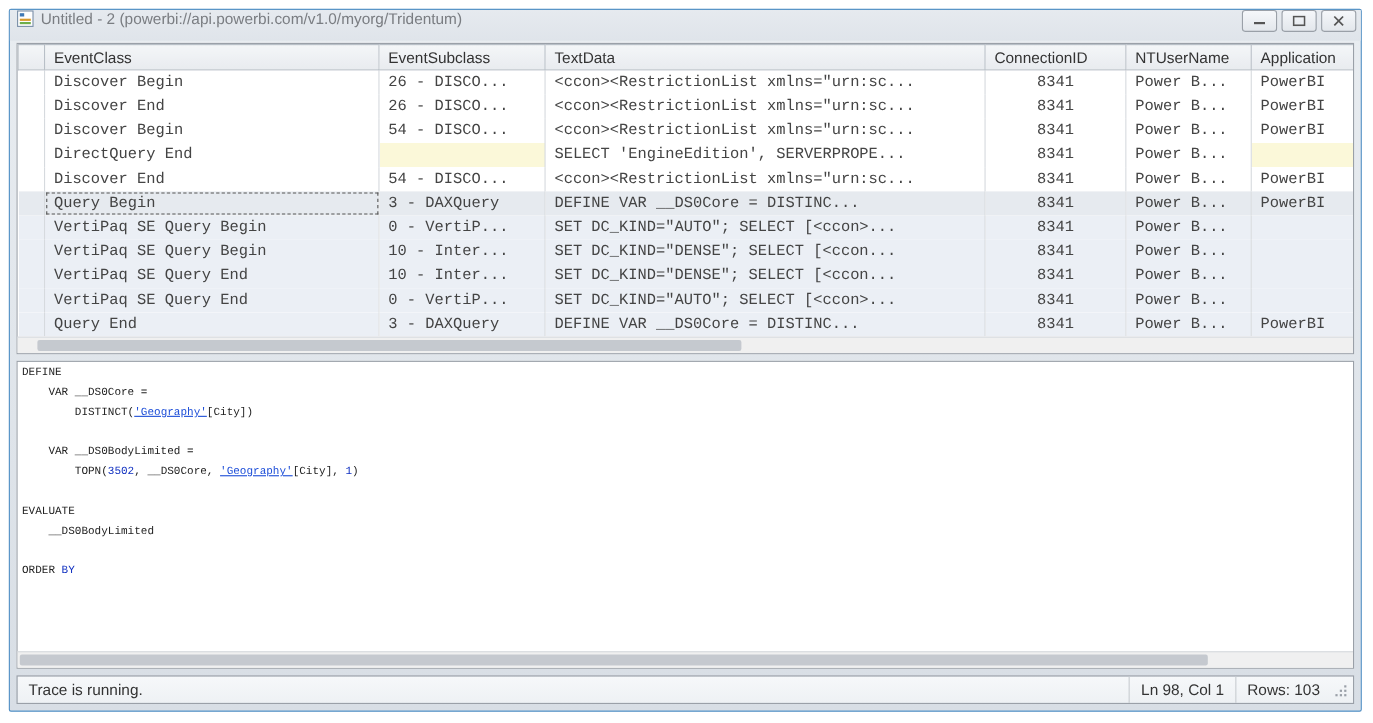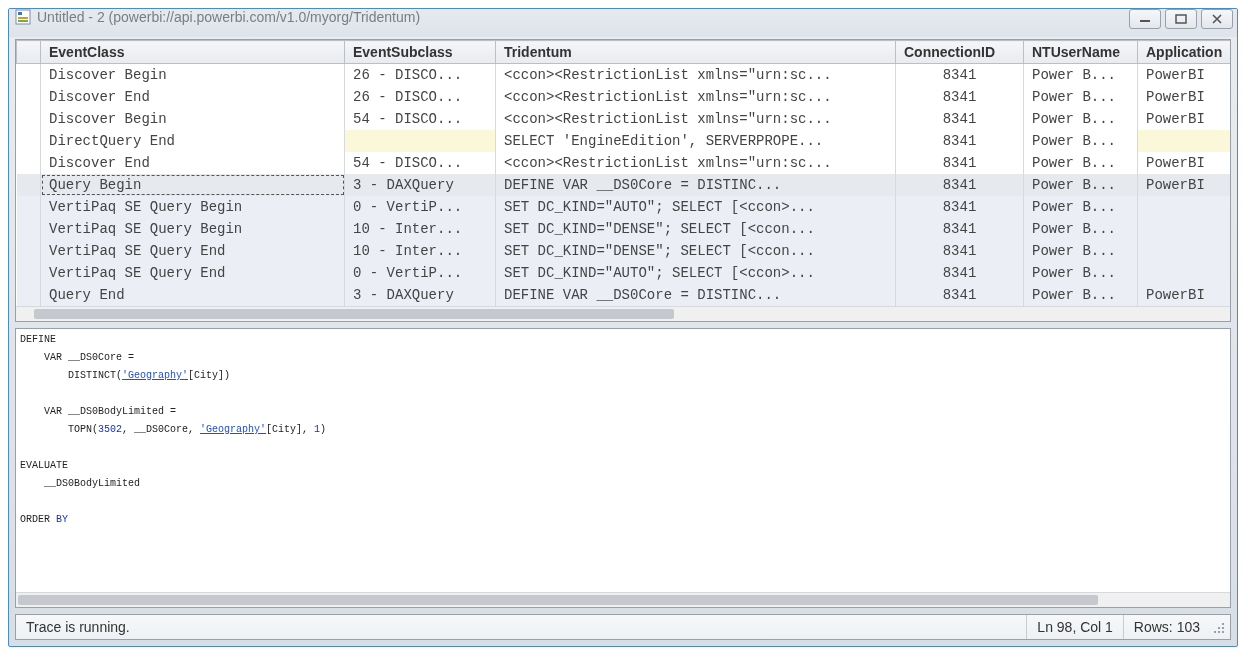--- a/index.html
+++ b/index.html
@@ -82,21 +82,21 @@
     border-collapse: collapse;
     width: 100%;
     table-layout: fixed;
     font-family: Consolas, "Courier New", monospace;
     font-size: 14px;
     color: #444;
   }
   table.trace thead th {
     font-family: "Segoe UI", Tahoma, Arial, sans-serif;
     font-size: 14px;
-    font-weight: bold;
+    font-weight: normal;
     text-align: left;
     background: linear-gradient(#f4f6f8, #e8ebef);
     border: 1px solid #b8bfc7;
     padding: 3px 8px;
     color: #333;
     white-space: nowrap;
     overflow: hidden;
   }
   table.trace tbody td {
     border-right: 1px solid #d6dade;
@@ -264,21 +264,21 @@
               <col class="textdata">
               <col class="connid">
               <col class="ntuser">
               <col class="appname">
           </colgroup>
           <thead>
             <tr>
               <th></th>
               <th>EventClass</th>
               <th>EventSubclass</th>
-              <th>Tridentum</th>
+              <th>TextData</th>
               <th>ConnectionID</th>
               <th>NTUserName</th>
               <th>Application</th>
             </tr>
           </thead>
           <tbody id="trace-body">
               <tr>
                 <td></td>
                 <td class="eventclass">Discover Begin</td>
                 <td>26 - DISCO...</td>

